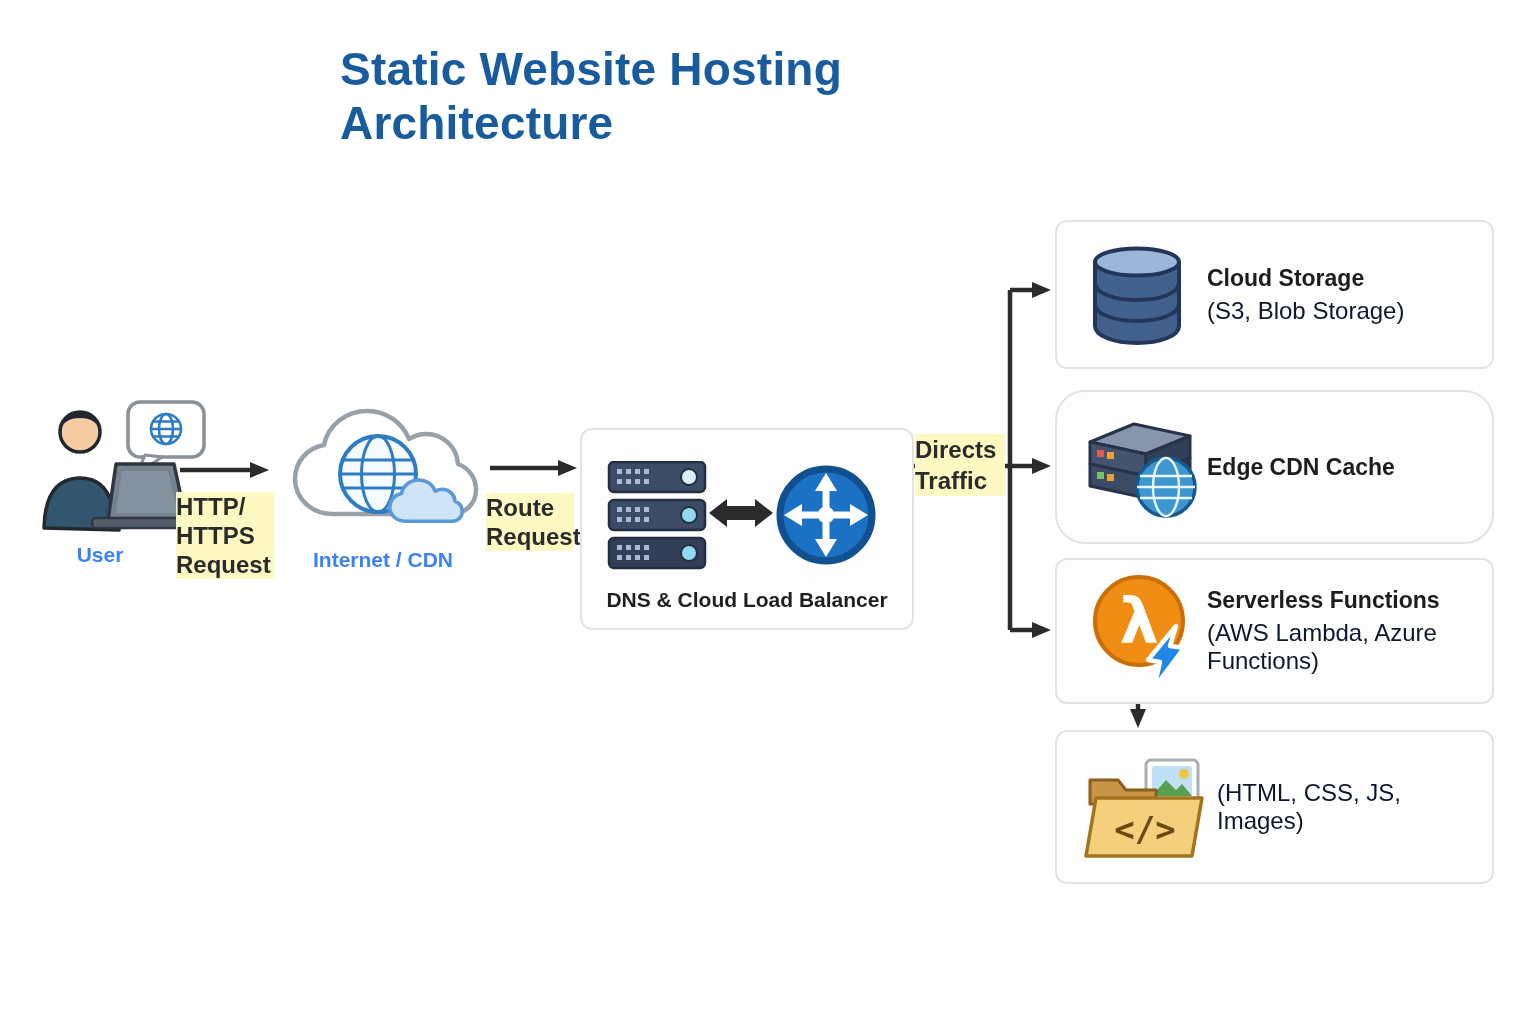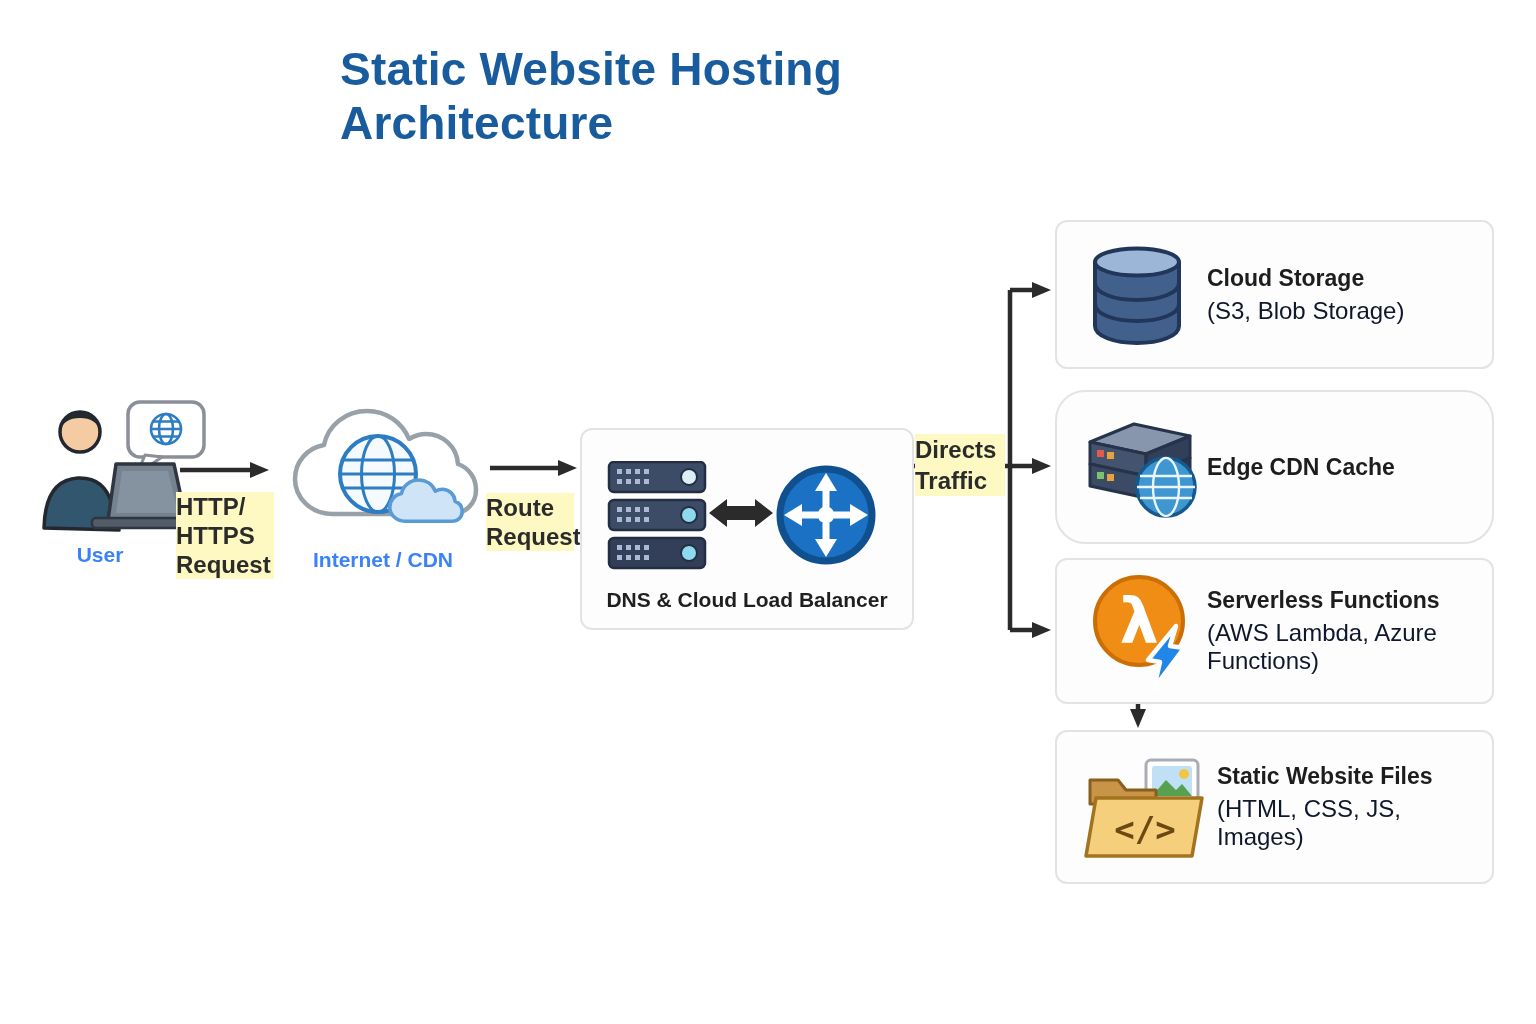--- a/index.html
+++ b/index.html
@@ -236,18 +236,17 @@
         <rect x="64" y="6" width="52" height="42" rx="5" fill="#ffffff" stroke="#a9adb3" stroke-width="3"></rect>
         <rect x="70" y="12" width="40" height="30" rx="3" fill="#bfe0f5"></rect>
         <polygon points="70,42 84,26 94,36 100,30 110,42" fill="#57a04f"></polygon>
         <circle cx="102" cy="20" r="5" fill="#f4c542"></circle>
       </g>
       <path d="M8 26 h28 l8 10 h30 v14 H8 z" fill="#c89448" stroke="#8a5f1e" stroke-width="3" stroke-linejoin="round"></path>
       <path d="M4 102 L14 44 H120 L110 102 Z" fill="#f6cf7d" stroke="#a2741f" stroke-width="3.5" stroke-linejoin="round"></path>
       <text x="63" y="87" text-anchor="middle" font-size="34" font-weight="bold" fill="#6b4a12" font-family="DejaVu Sans Mono, monospace">&lt;/&gt;</text>
     </svg>
     <div class="right-box-text" style="left:160px;">
-      <div class="box-title">Static Website Files</div>
       <div class="box-subtitle">(HTML, CSS, JS, Images)</div>
     </div>
   </div>
 
 </div>
 
 </body></html>

